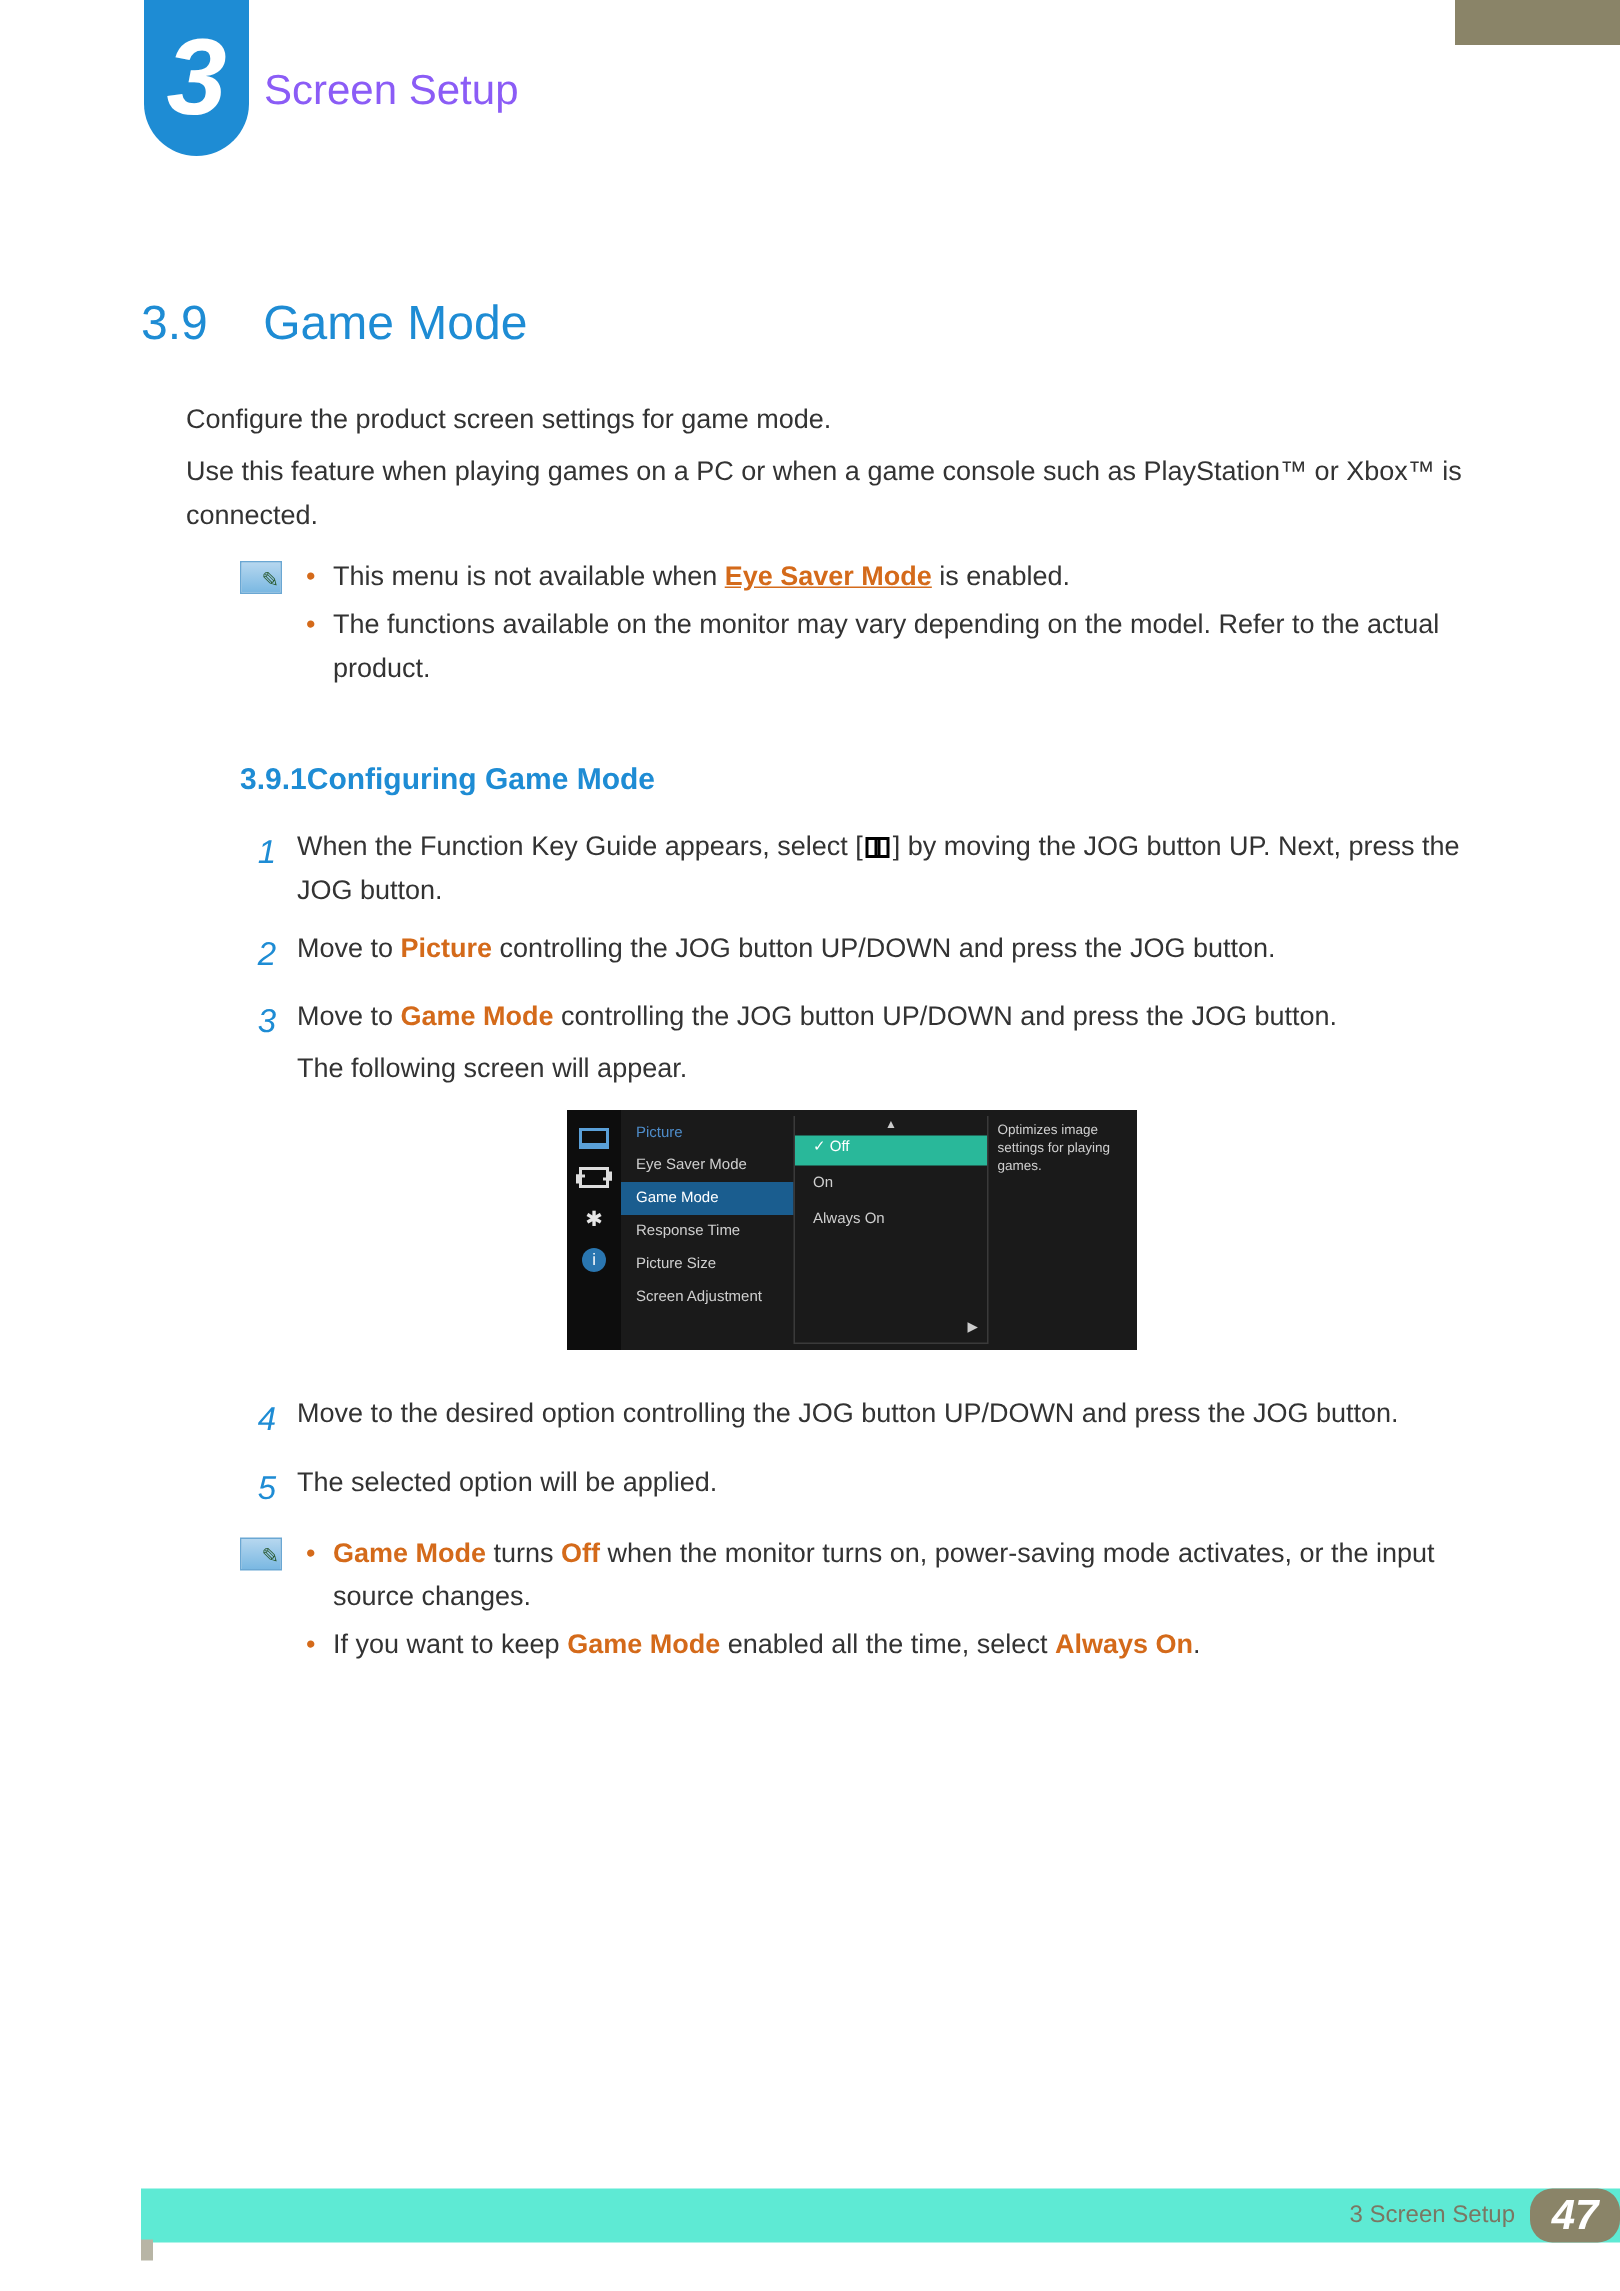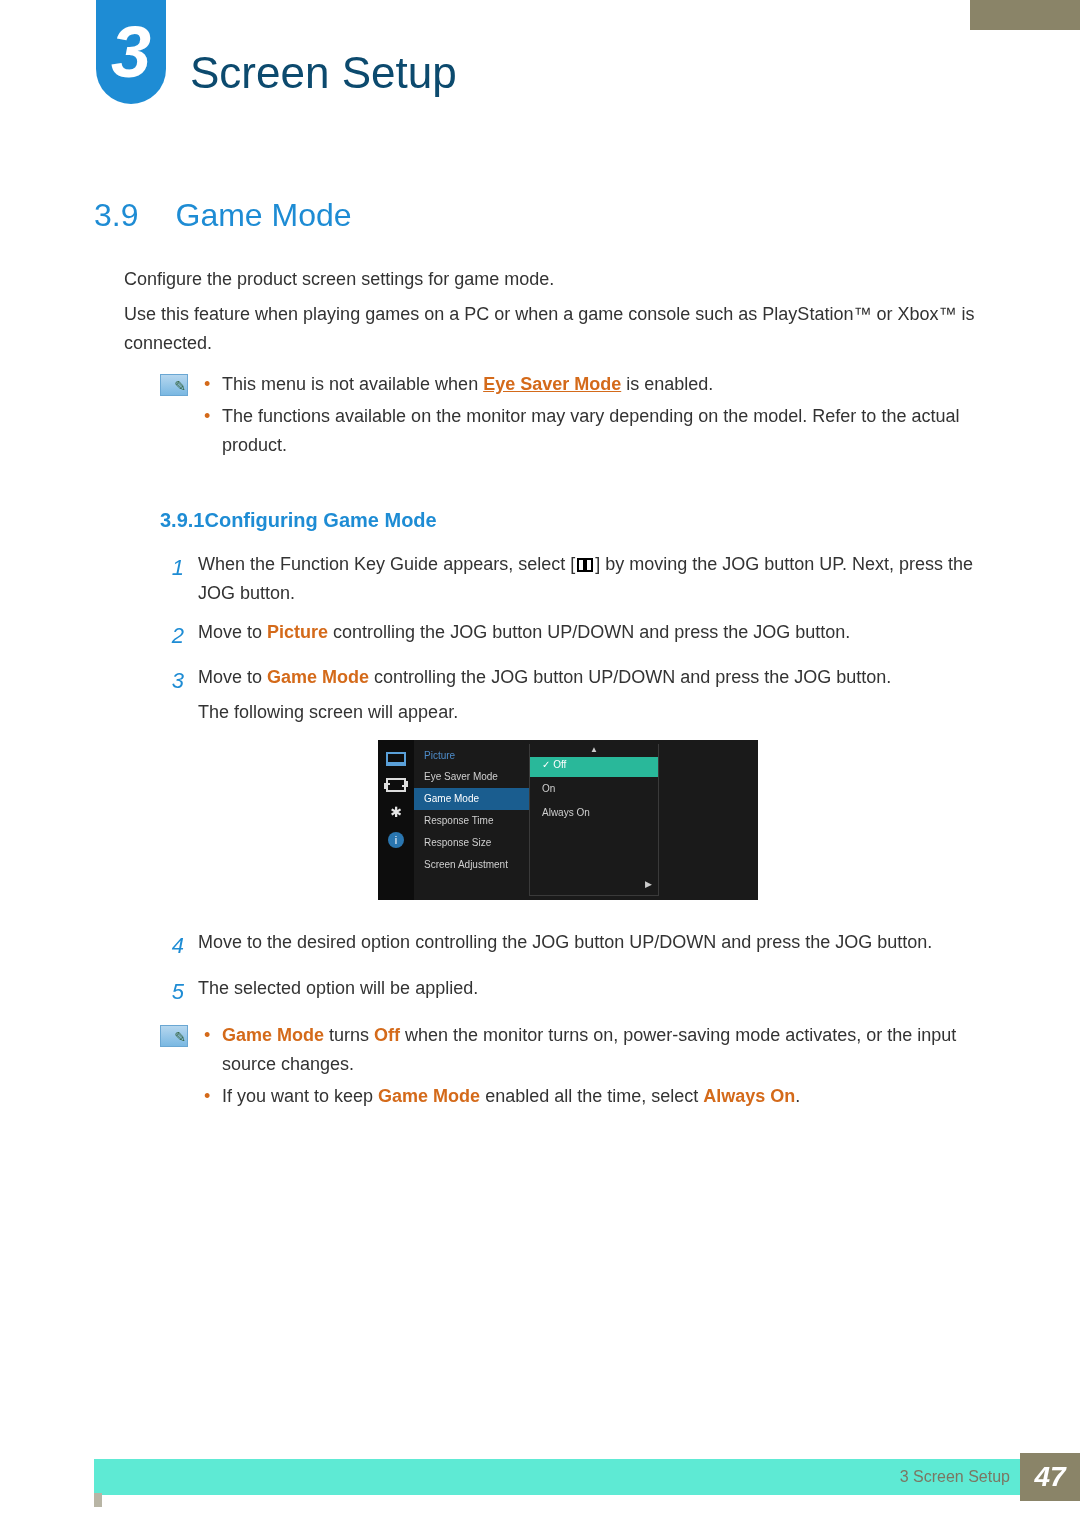--- a/index.html
+++ b/index.html
@@ -28,23 +28,23 @@
     border-bottom-right-radius: 35px;
     color: #fff;
     font-size: 72px;
     font-weight: bold;
     text-align: center;
     line-height: 104px;
     font-style: italic;
   }
   .chapter-title {
     position: absolute;
-    top: 38px; left: 190px;
-    color: #0c4a6e;
-    font-size: 44px;
+    top: 38px; left: 176px;
+    color: #8b5cf6;
+    font-size: 28px;
     font-weight: normal;
   }
   .content {
     position: absolute;
     top: 190px;
     left: 94px;
     right: 94px;
   }
   .section-row { display: flex; gap: 37px; margin-bottom: 24px; }
   .section-num { color: #1e8cd4; font-size: 32px; }
@@ -144,22 +144,22 @@
   
   .footer-bar {
     position: absolute; left: 94px; right: 0; bottom: 32px;
     height: 36px; background: #5eead4;
     display: flex; justify-content: flex-end; align-items: center;
   }
   .footer-text { color: #7b7763; font-size: 16px; margin-right: 10px; }
   .footer-page {
     background: #8a8468; color: #fff; font-size: 28px;
     font-style: italic; font-weight: bold;
-    height: 48px; width: 60px;
-    display: flex; align-items: center; justify-content: center;
+    height: 36px; width: 60px;
+    display: flex; align-items: center; justify-content: center; border-radius: 15px;
   }
   .side-gray {
     position:absolute; left:94px; bottom:20px; width:8px; height:14px; background:#b8b5a5;
   }
 </style>
 </head>
 <body>
 
 <div class="top-beige"></div>
 
@@ -214,32 +214,33 @@
             <div class="osd-ic monitor"></div>
             <div class="osd-ic pic"></div>
             <div class="osd-ic">✱</div>
             <div class="osd-ic" style="background:#2a76b0;border-radius:50%;width:16px;height:16px;color:#fff;font-size:11px;">i</div>
           </div>
           <div class="osd-menu">
             <div class="osd-menu-title">Picture</div>
             <div class="osd-menu-item">Eye Saver Mode</div>
             <div class="osd-menu-item selected">Game Mode</div>
             <div class="osd-menu-item">Response Time</div>
-            <div class="osd-menu-item">Response Size</div>
+            <div class="osd-menu-item">Picture Size</div>
             <div class="osd-menu-item">Screen Adjustment</div>
           </div>
           <div class="osd-options">
             <div class="osd-arrow-top">▲</div>
             <div style="height:8px;"></div>
             <div class="osd-opt sel">Off</div>
             <div class="osd-opt">On</div>
             <div class="osd-opt">Always On</div>
             <div style="height:50px;"></div>
             <div class="osd-arrow-right">▶</div>
           </div>
+          <div class="osd-tooltip">Optimizes image settings for playing games.</div>
         </div>
       </div>
     </div>
     <div class="step">
       <div class="step-num">4</div>
       <div class="step-body">Move to the desired option controlling the JOG button UP/DOWN and press the JOG button.</div>
     </div>
     <div class="step">
       <div class="step-num">5</div>
       <div class="step-body">The selected option will be applied.</div>

